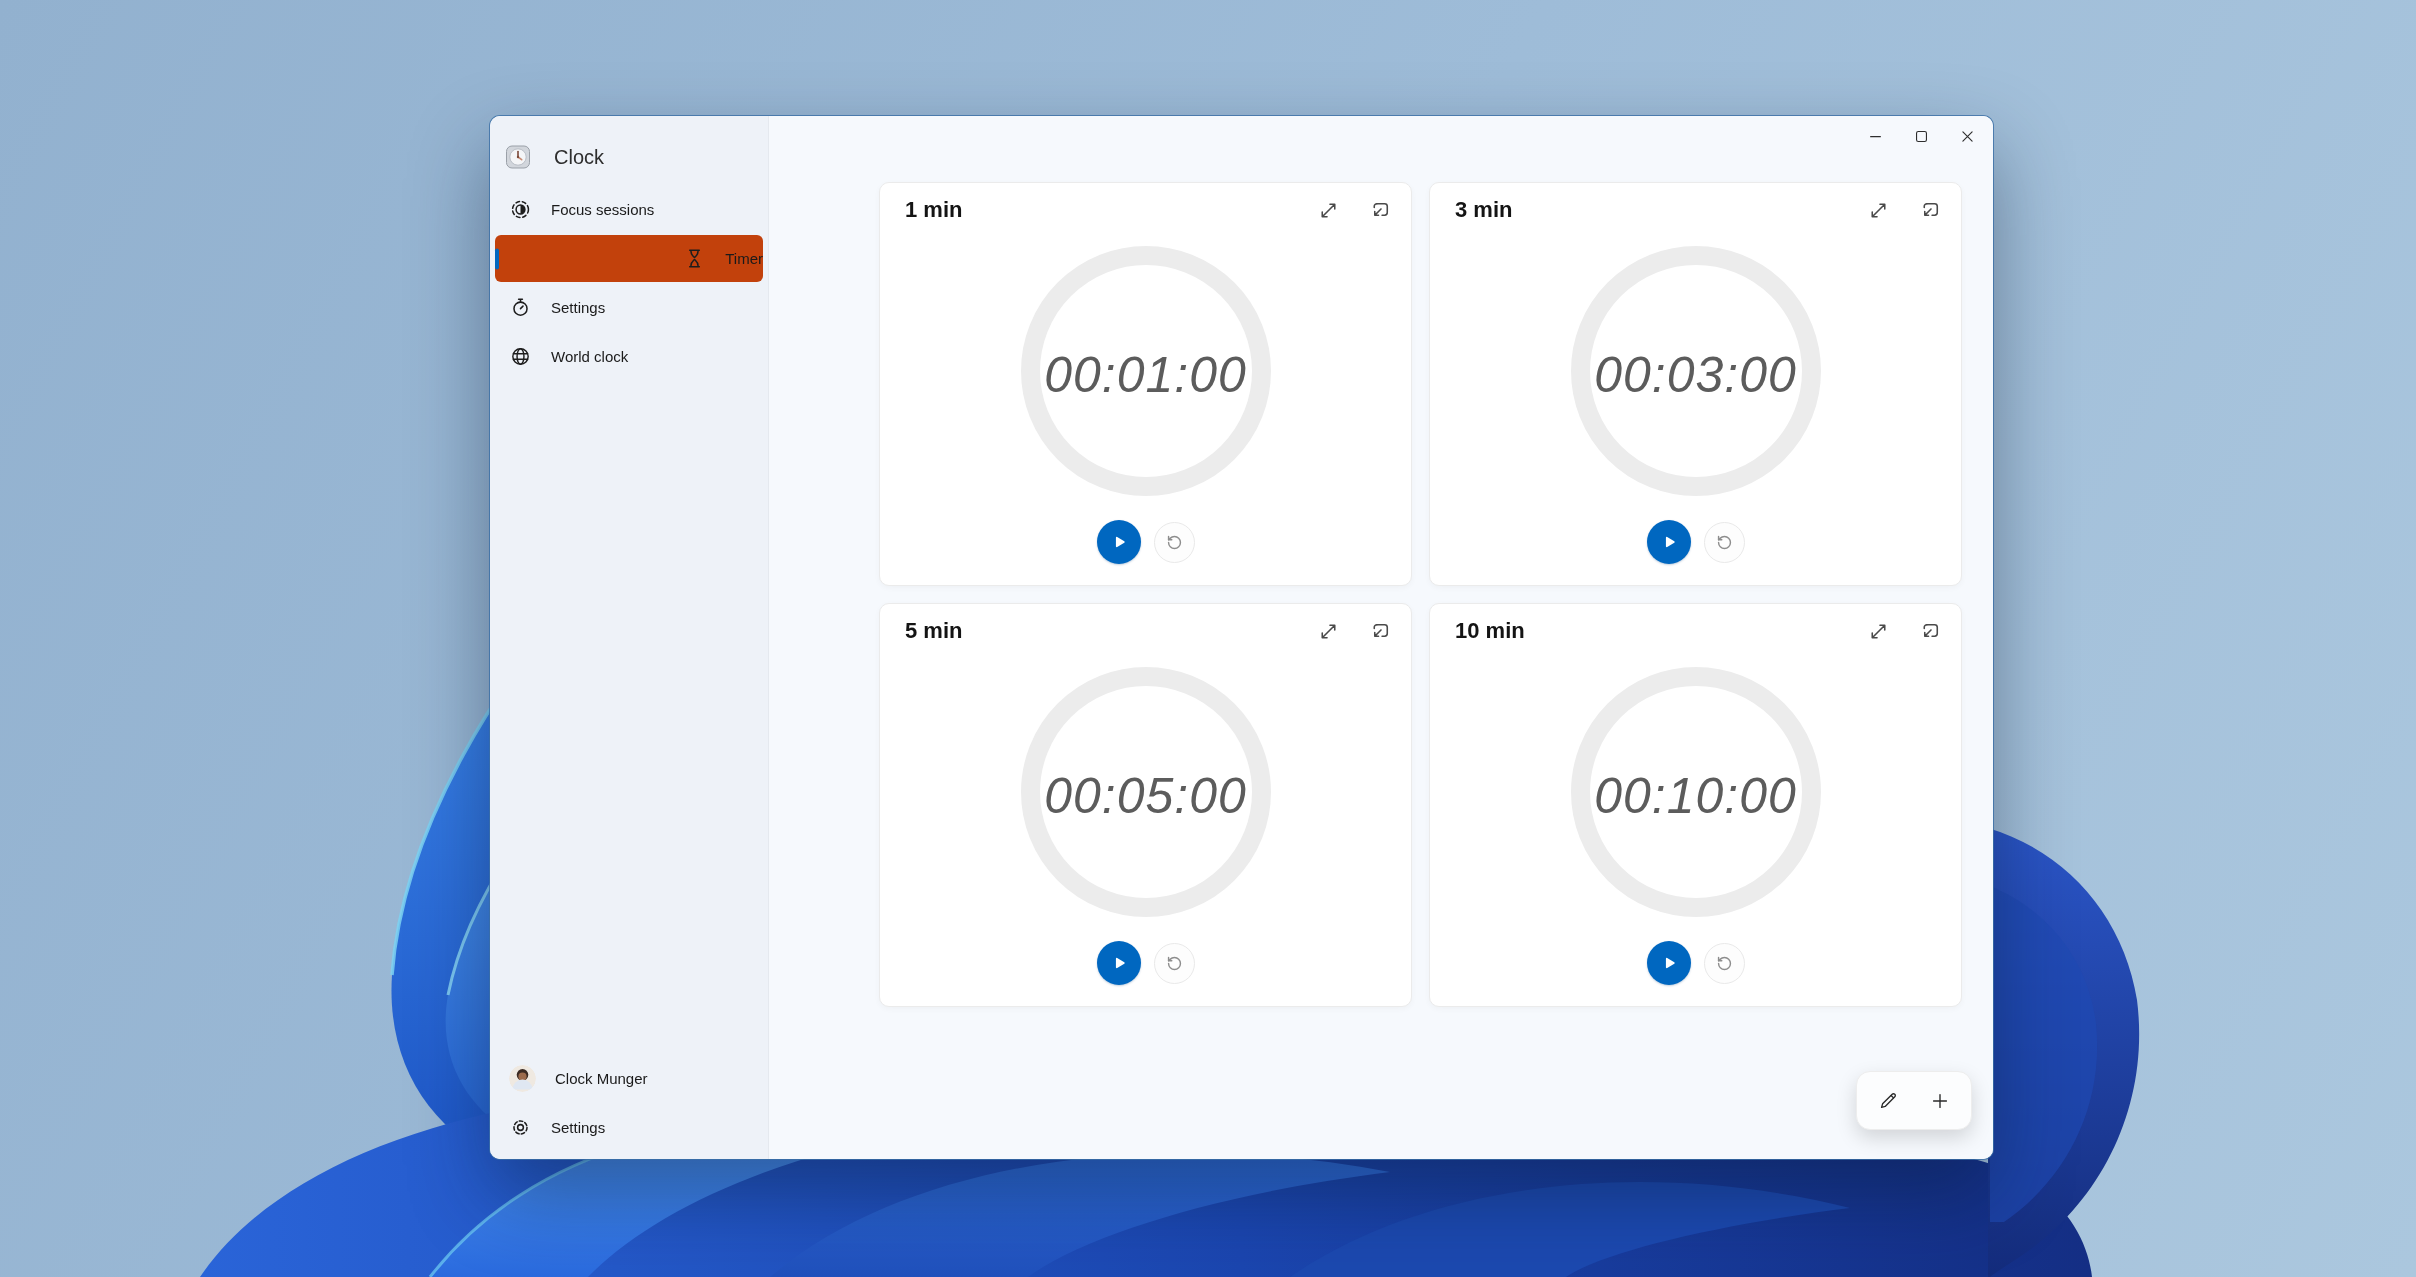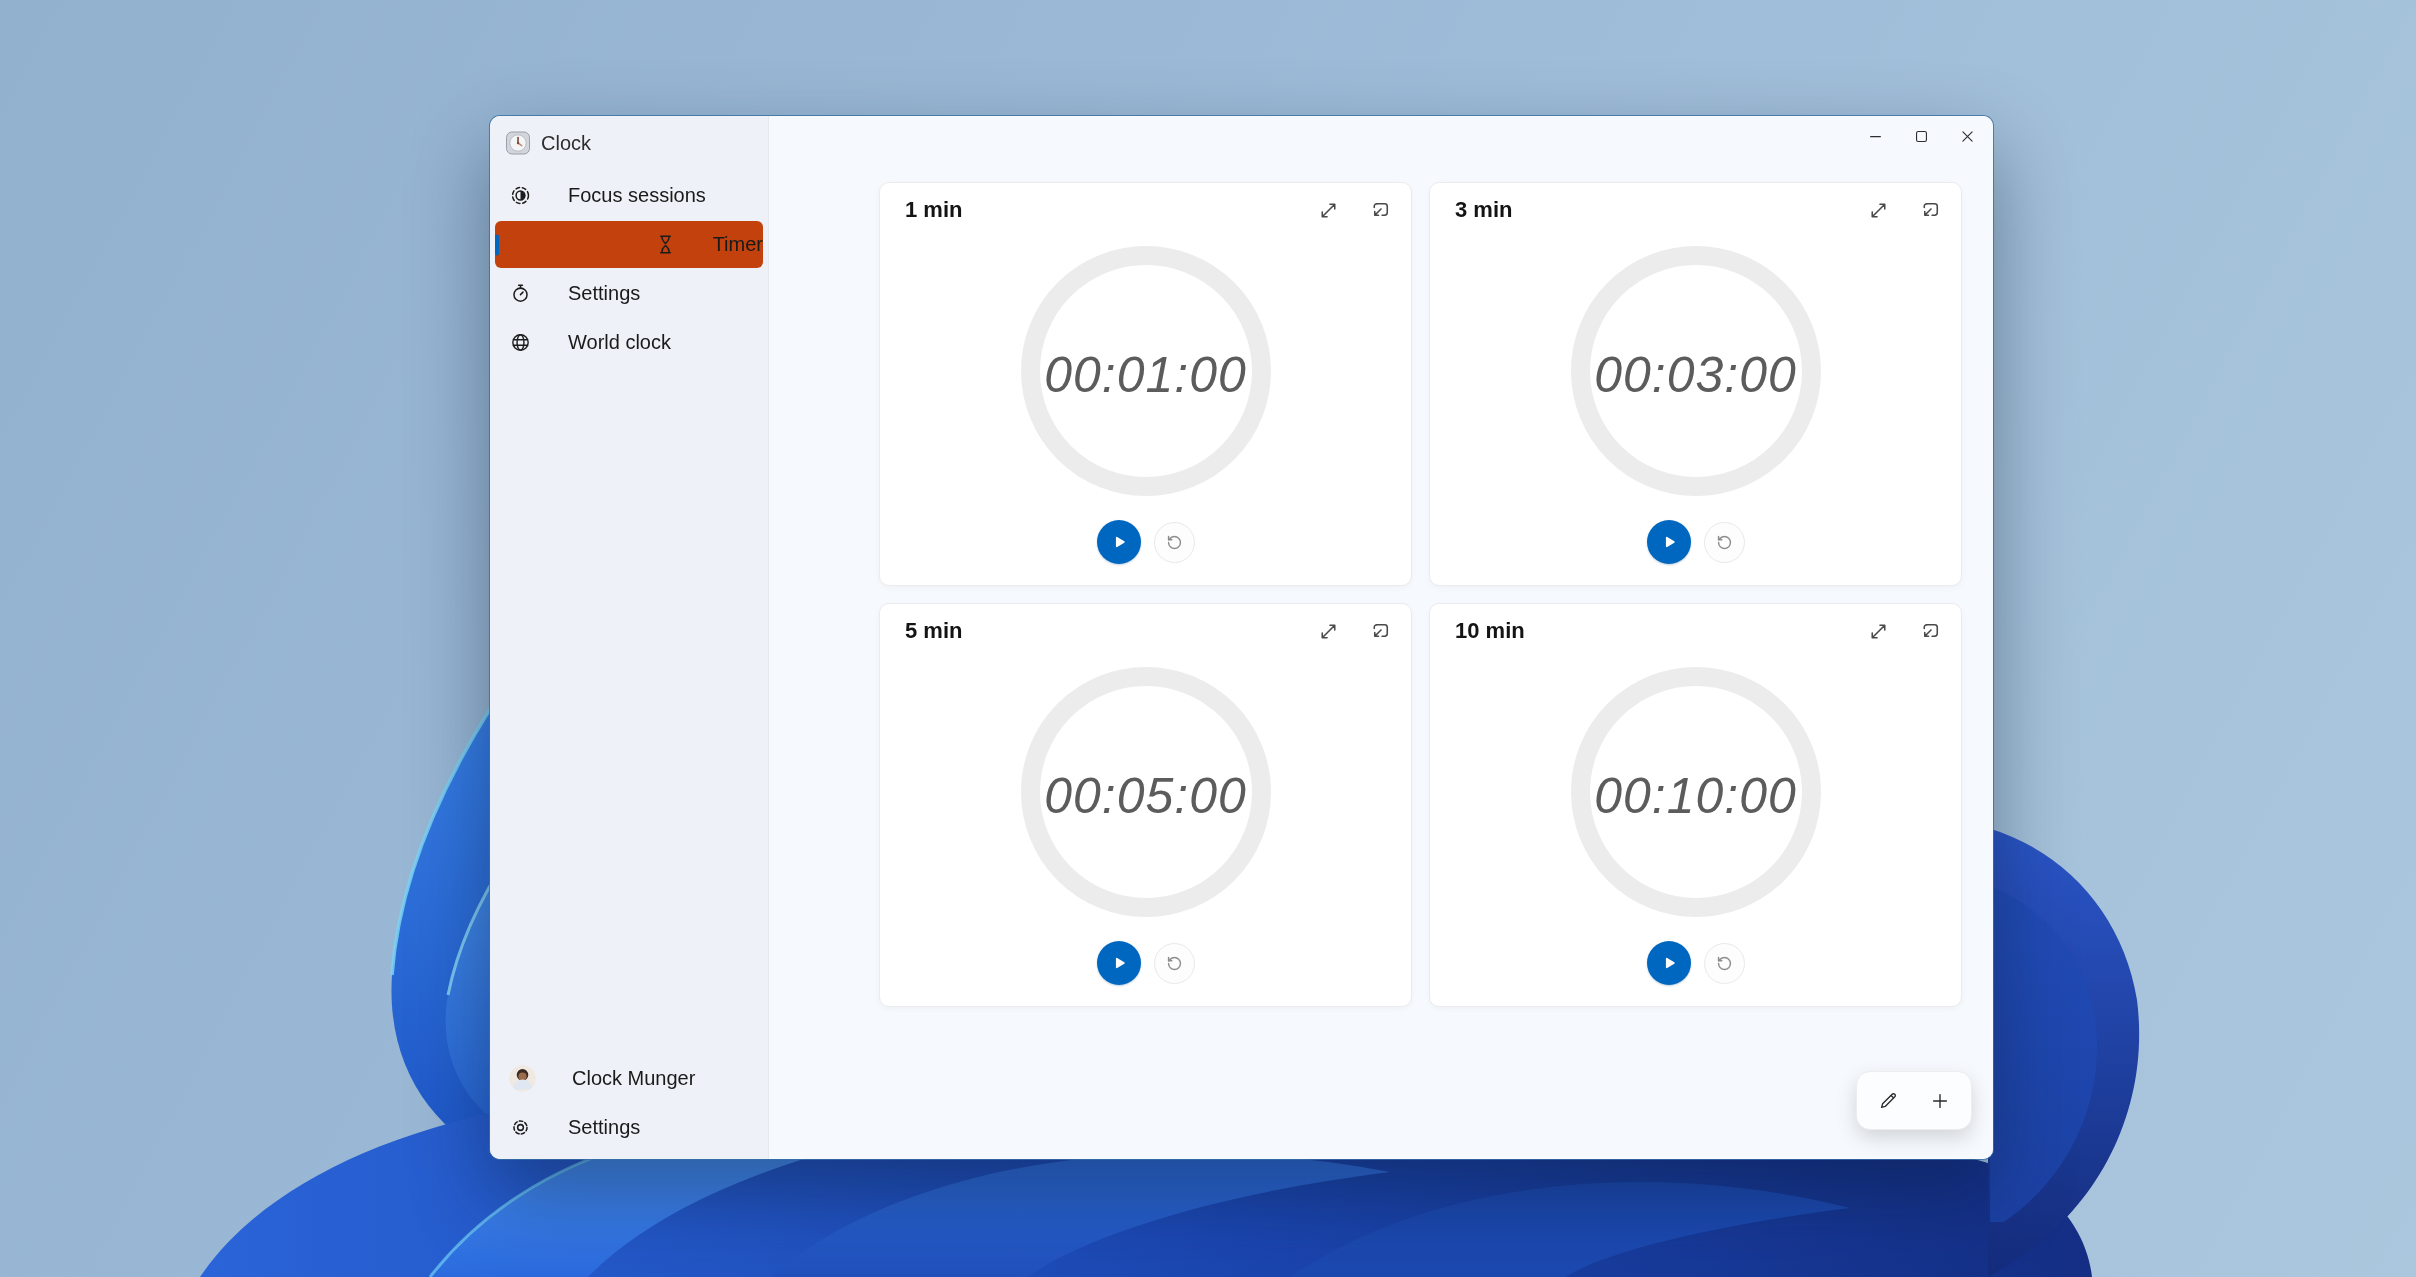--- a/index.html
+++ b/index.html
@@ -16,30 +16,30 @@
   .window{
     position:absolute;left:490px;top:116px;width:1503px;height:1043px;
     border-radius:10px;overflow:hidden;display:flex;
     background:#f6f9fd;
     box-shadow:0 0 0 1px rgba(58,110,165,.8), 0 34px 80px rgba(8,25,50,.42);
   }
 
   
   .sidebar{width:278px;background:#eef2f8;position:relative;flex:0 0 auto;
     border-right:1px solid rgba(0,0,0,.035);}
-  .app-title-row{display:flex;align-items:center;gap:10px;padding:14px 0 8px 15px;}
+  .app-title-row{display:flex;align-items:center;gap:23px;padding:28px 0 8px 15px;}
   .app-title{font-size:20px;color:#2e2e2e;}
   .nav{padding:6px 5px 0 5px;}
   .nav-item{position:relative;height:47px;margin:2px 0;border-radius:6px;
     display:flex;align-items:center;gap:19px;padding-left:14px;color:#1a1a1a;}
   .nav-item.selected{background:#c2410c;justify-content:flex-end;}
   .sel-bar{position:absolute;left:0;top:50%;transform:translateY(-50%);
     width:4px;height:21px;border-radius:3px;background:#0067c0;}
   .nav-icon{width:23px;height:23px;flex:0 0 auto;color:#1d1d1d;display:flex;}
-  .nav-label{font-size:20px;margin-left:17px;}
+  .nav-label{font-size:15px;}
   .sidebar-footer{position:absolute;left:5px;right:5px;bottom:6px;}
   .avatar{width:27px;height:27px;border-radius:50%;flex:0 0 auto;overflow:hidden;}
 
   
   .captions{position:absolute;top:0;right:3px;display:flex;z-index:6;}
   .caption-btn{width:46px;height:40px;display:flex;align-items:center;justify-content:center;color:#2e2e2e;}
 
   
   .main{flex:1;position:relative;background:#f6f9fd;}
   .cards{position:absolute;left:74px;top:66px;display:grid;

